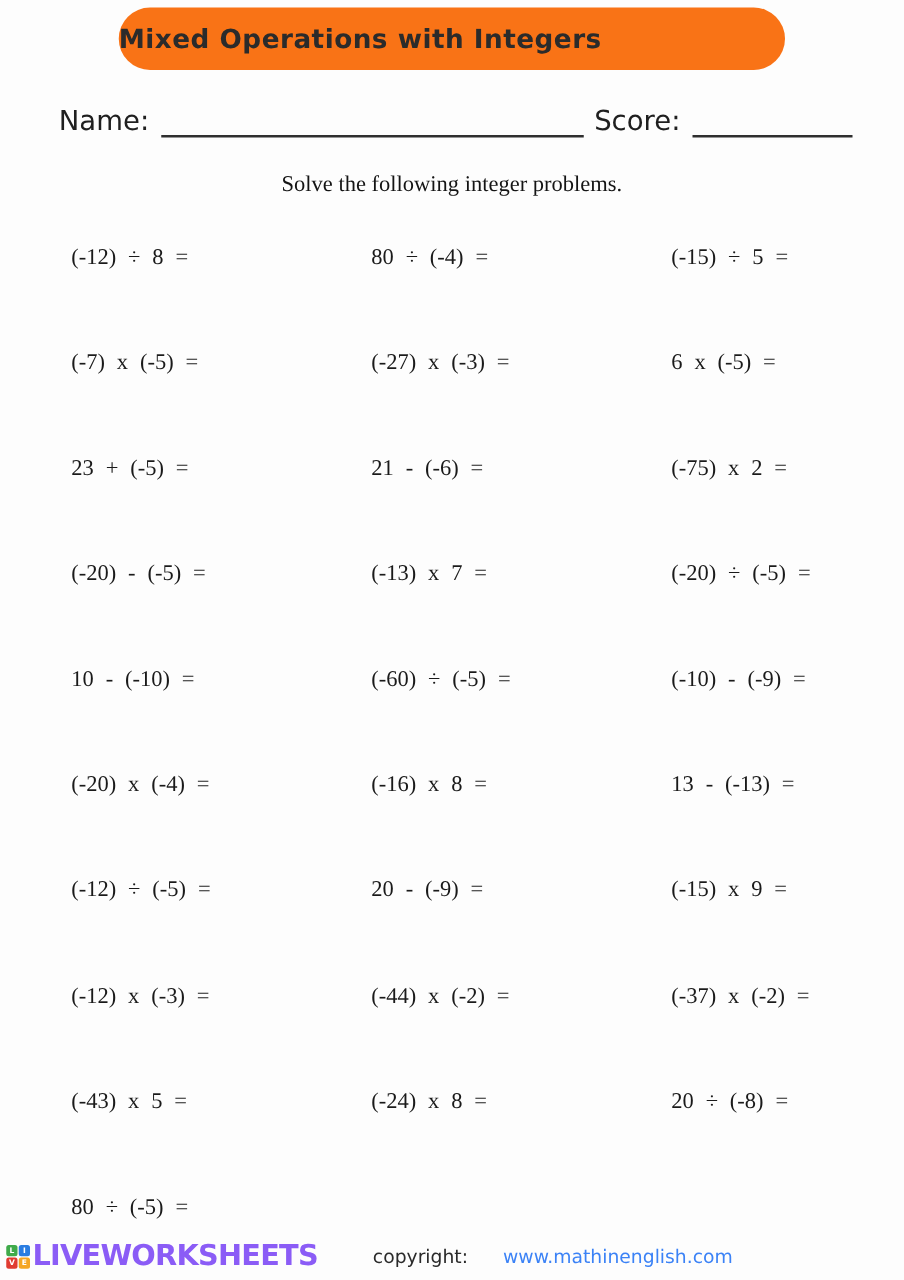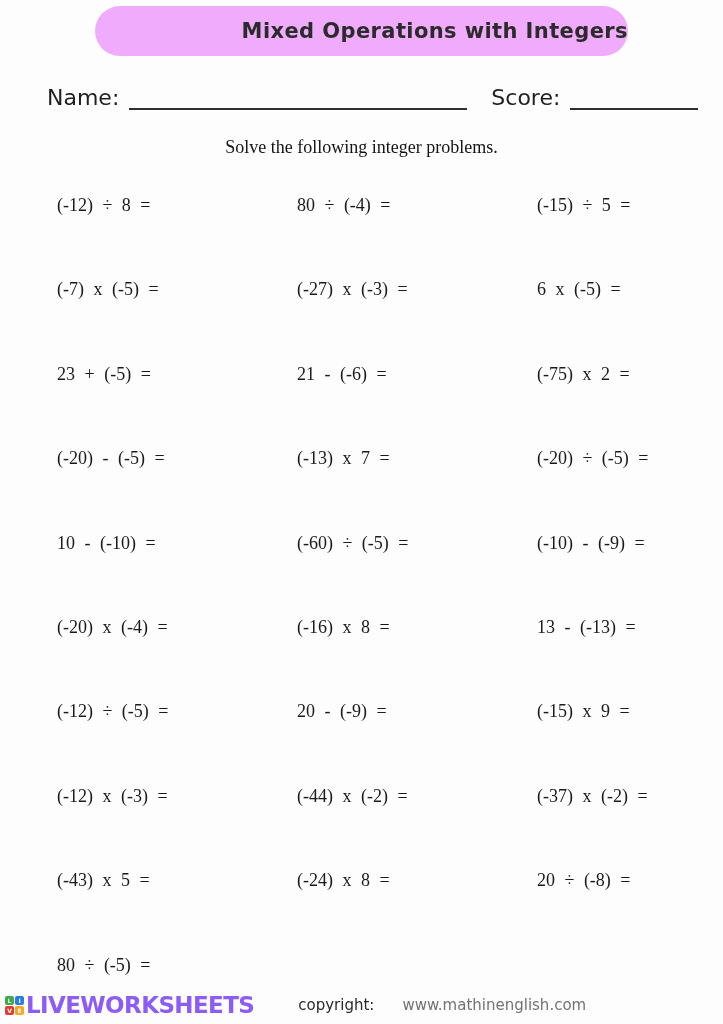--- a/index.html
+++ b/index.html
@@ -15,25 +15,25 @@
     overflow: hidden;
   }
 
   
   .title-pill {
     position: absolute;
     left: 95px;
     top: 6px;
     width: 533px;
     height: 50px;
-    background: #f0abfc;
+    background: #f97316;
     border-radius: 26px;
     display: flex;
     align-items: center;
-    justify-content: flex-end;
+    justify-content: flex-start;
   }
   .title-pill .title {
     font-size: 21px;
     font-weight: 600;
     color: #2b2b2b;
     letter-spacing: 0.4px;
   }
 
   
   .name-row {
@@ -47,21 +47,21 @@
     font-weight: 500;
     justify-content: space-between;
   }
   .uline {
     display: inline-block;
     border-bottom: 2px solid #2f2f2f;
     height: 24px;
   }
   .uline.name-line { width: 338px; margin-left: 10px; }
   .uline.score-line { width: 128px; margin-left: 10px; }
-  .score-label { margin-left: 24px; }
+  .score-label { margin-left: 8px; }
 
   
   .instruction {
     position: absolute;
     top: 137px;
     left: 0;
     width: 100%;
     text-align: center;
     font-family: "Liberation Serif", "DejaVu Serif", serif;
     font-size: 18px;
@@ -123,21 +123,21 @@
     text-decoration: none;
   }
   .copyright {
     margin-left: 44px;
     font-size: 15px;
     color: #2a2a2a;
   }
   .website {
     margin-left: 28px;
     font-size: 15px;
-    color: #737373;
+    color: #3b82f6;
   }
 </style>
 </head>
 <body>
 
 <div class="page">
 
   <div class="title-pill">
     <span class="title">Mixed Operations with Integers</span>
   </div>

